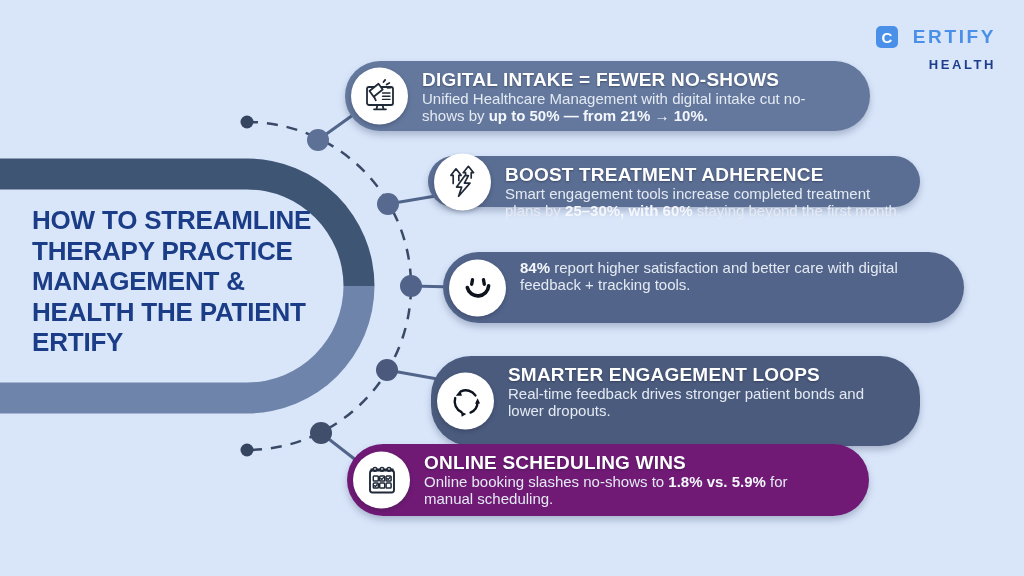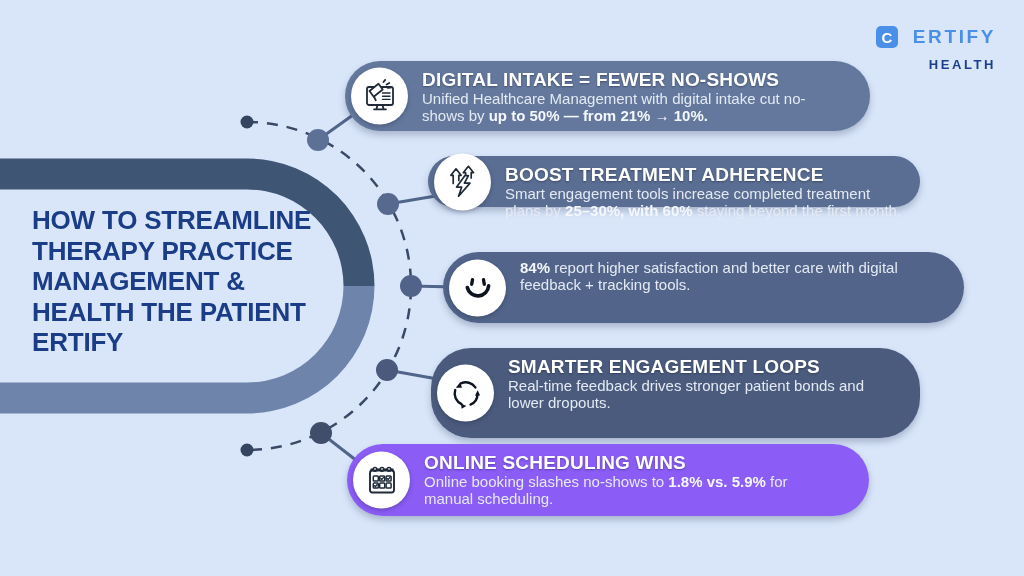--- a/index.html
+++ b/index.html
@@ -40,21 +40,21 @@
   }
   .card-body {
     margin-top:0; color:#e4eaf3; font-size:15px; line-height:16.5px;
     white-space:nowrap;
   }
   .card-body .b { font-weight:700; color:#f4f7fc; }
 
   #card-1 { left:345px; top:61px;  width:525px; height:70px; }
   #card-2 { left:428px; top:156px; width:492px; height:51px; }
   #card-3 { left:443px; top:252px; width:521px; height:71px; }
-  #card-4 { left:431px; top:348px; width:489px; height:90px; }
+  #card-4 { left:431px; top:356px; width:489px; height:90px; }
   #card-5 { left:347px; top:444px; width:522px; height:72px; }
 
   
   .logo { position:absolute; top:26px; right:28px; z-index:3; }
   .logo-row { display:flex; align-items:center; }
   .logo-badge {
     width:22px; height:22px; border-radius:5px;
     display:flex; align-items:center; justify-content:center;
     color:#ffffff; font-weight:700; font-size:15px;
   }
@@ -163,21 +163,21 @@
         <path d="M19.3,31.6 L13.9,28.9 L14.7,34.2 Z" fill="#0d1420" stroke="none"></path>
         <path d="M30.6,15.8 L28,21.3 L33.1,21.1 Z" fill="#0d1420" stroke="none"></path>
       </svg>
     </div>
     <div class="txt">
       <div class="card-title">SMARTER ENGAGEMENT LOOPS</div>
       <div class="card-body"><span>Real-time feedback drives stronger patient bonds and</span><br><span>lower dropouts.</span></div>
     </div>
   </div>
 
-  <div class="card" id="card-5" style="background: #8b5cf6;">
+  <div class="card" id="card-5" style="background: #701a75;">
     <div class="icon-circle">
       <svg class="icon-svg" width="38" height="38" viewBox="0 0 38 38" fill="none" stroke="#1f2937" stroke-width="1.9" stroke-linecap="round" stroke-linejoin="round">
         <rect x="7" y="9" width="24" height="22" rx="2.5"></rect>
         <path d="M8,7.8 H9.8 M14.2,7.8 H16.8 M21.2,7.8 H23.8 M28.2,7.8 H30" stroke-width="1.5"></path>
         <circle cx="12" cy="7.8" r="1.9" stroke-width="1.5"></circle>
         <circle cx="19" cy="7.8" r="1.9" stroke-width="1.5"></circle>
         <circle cx="26" cy="7.8" r="1.9" stroke-width="1.5"></circle>
         <rect x="10.3" y="14.5" width="5" height="5" rx="0.8" stroke-width="1.5"></rect>
         <rect x="16.7" y="14.5" width="5" height="5" rx="0.8" stroke-width="1.5"></rect>
         <rect x="23.1" y="14.5" width="5" height="5" rx="0.8" stroke-width="1.5"></rect>

